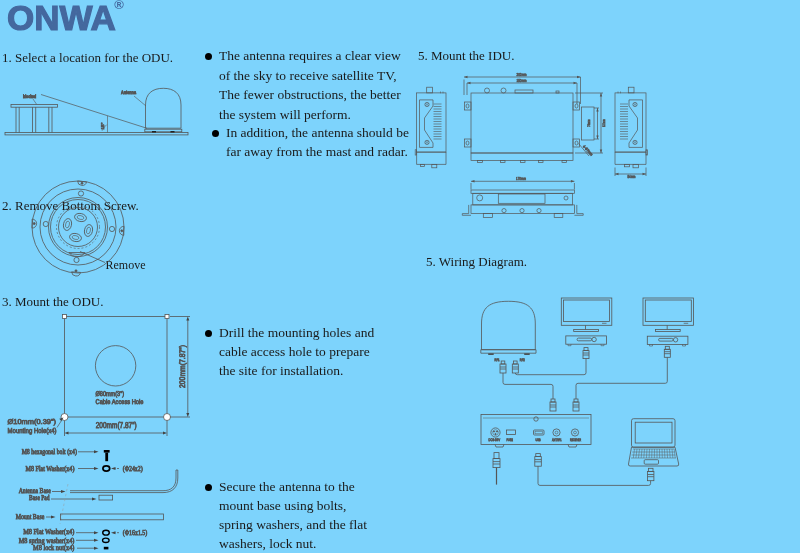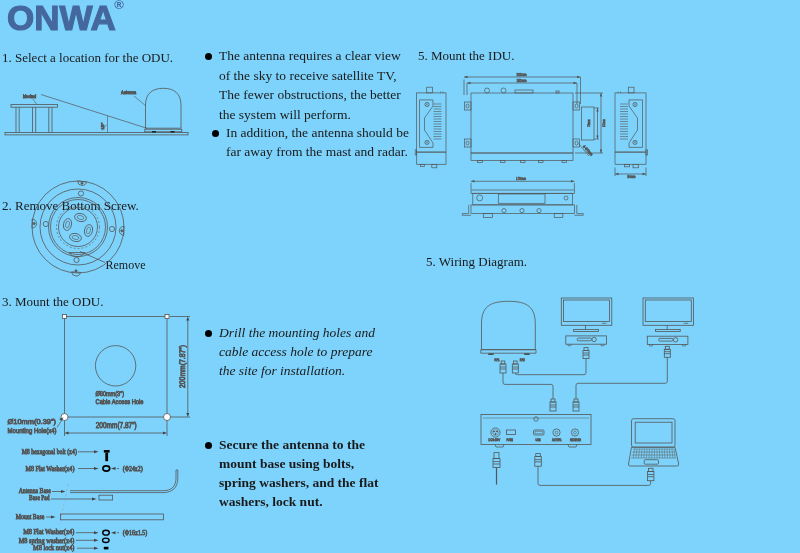--- a/index.html
+++ b/index.html
@@ -30,23 +30,23 @@
 
 <div class="hd" style="left:418px;top:253.5px;margin-left:8px;">5. Wiring Diagram.</div>
 
 <div style="position:absolute;left:105.5px;top:258px;font-size:12px;text-align:right;">Remove</div>
 
 <div class="para" style="left:219px;top:45.9px;line-height:19.7px;"><span class="bu"></span>The antenna requires a clear view<br>of the sky to receive satellite TV,<br>The fewer obstructions, the better<br>the system will perform.</div>
 
 <div class="para" style="left:226px;top:122.7px;line-height:19.8px;"><span class="bu"></span>In addition, the antenna should be<br>far away from the mast and radar.</div>
 
 
-<div class="para" style="left:219px;top:322.8px;line-height:19.1px;font-style:italic;"><span class="bu"></span>Drill the mounting holes and<br>cable access hole to prepare<br>the site for installation.</div>
-
-<div class="para" style="left:219px;top:435px;line-height:19.1px;font-weight:bold;"><span class="bu"></span>Secure the antenna to the<br>mount base using bolts,<br>spring washers, and the flat<br>washers, lock nut.</div>
+<div class="para" style="left:219px;top:322.8px;line-height:19.1px;"><span class="bu"></span>Drill the mounting holes and<br>cable access hole to prepare<br>the site for installation.</div>
+
+<div class="para" style="left:219px;top:477px;line-height:19.1px;"><span class="bu"></span>Secure the antenna to the<br>mount base using bolts,<br>spring washers, and the flat<br>washers, lock nut.</div>
 
 
 
 <svg width="800" height="553" viewBox="0 0 800 553">
 <g fill="none" stroke="#555" stroke-width="0.8">
 
 <rect x="5" y="132.5" width="183" height="2.4"></rect>
 
 <rect x="11" y="104.4" width="46.5" height="2.8"></rect>
 

